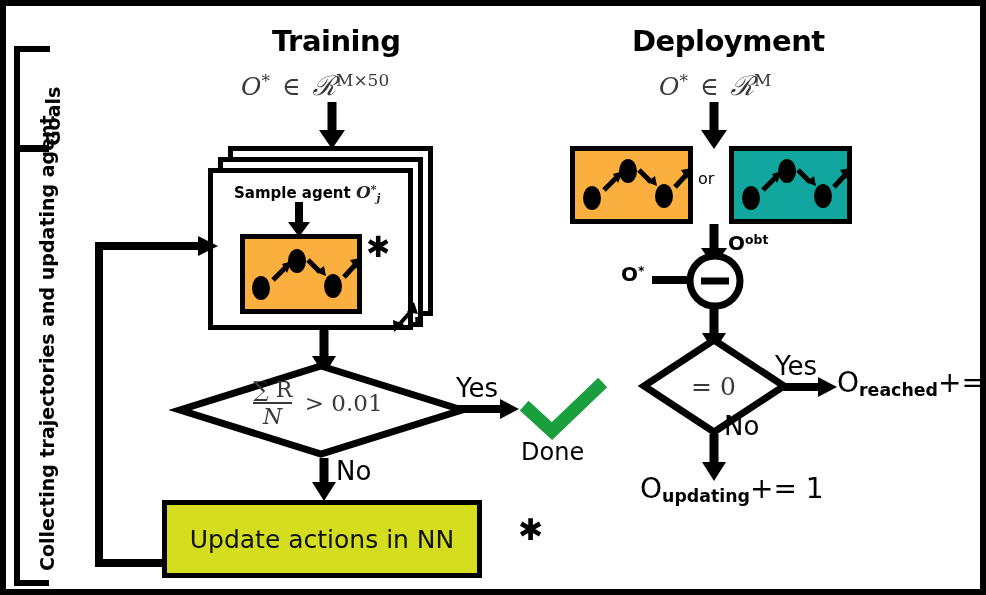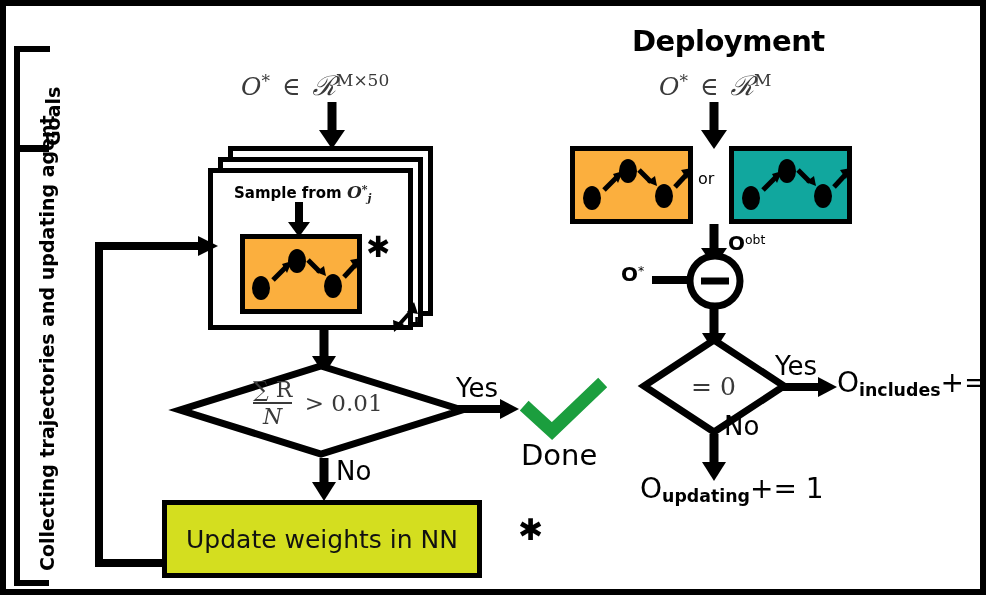--- a/index.html
+++ b/index.html
@@ -16,59 +16,60 @@
   .vlabel{transform-origin:0 0;white-space:nowrap;font-weight:bold;
           font-family:"DejaVu Sans",sans-serif;color:#000;}
   .card{background:#fff;border:5px solid #000;box-sizing:border-box;}
   .orange{background:#FBAF3E;border:5px solid #000;box-sizing:border-box;}
   .teal{background:#11A79E;border:5px solid #000;box-sizing:border-box;}
   .nnbox{background:#D4DE1F;border:5px solid #000;box-sizing:border-box;
          display:flex;align-items:center;justify-content:center;}
   .nntxt{font-family:"DejaVu Sans",sans-serif;font-size:25px;color:#111;}
   svg{display:block;overflow:visible;}
   sub{font-size:0.62em;font-weight:bold;vertical-align:-0.25em;}
-  sup{font-size:0.62em;font-weight:normal;vertical-align:0.45em;}
+  sup{font-size:0.62em;font-weight:bold;vertical-align:0.45em;}
 </style>
 </head>
 <body>
 
 <div id="root">
 
   <div class="abs" style="left:0px;top:40px;width:90px;height:105px;">
     <div class="vlabel" style="position:absolute;left:36px;top:100px;transform:rotate(-90deg);font-size:19px;">Goals</div>
     <svg width="45" height="105" viewBox="0 0 45 105">
       <path d="M44 3 L43 3 L43 3 M43 3 L11 3 L11 102 L43 102" fill="none" stroke="#000" stroke-width="6"></path>
     </svg>
   </div>
 
   <div class="abs" style="left:0px;top:140px;width:90px;height:440px;">
     <div class="vlabel" style="position:absolute;left:30px;top:425px;transform:rotate(-90deg);font-size:19px;">Collecting trajectories and updating agent</div>
     <svg width="45" height="440" viewBox="0 0 45 440">
       <path d="M43 3 L11 3 L11 437 L43 437" fill="none" stroke="#000" stroke-width="6"></path>
     </svg>
   </div>
 
+  <div class="abs ttl" style="left:266px;top:18px;">Training</div>
 
   <div class="abs" style="left:235px;top:60px;font-size:25px;">
     <span class="math">O</span><span class="math" style="font-size:17px;vertical-align:8px;">*</span>
     <span class="mathb" style="margin:0 5px;">∈</span>
     <span class="math" style="font-size:27px;">ℛ</span><span class="mathb" style="font-size:17px;vertical-align:9px;text-align:center;">M×50</span>
   </div>
 
   <svg class="abs" style="left:308px;top:96px;" width="36" height="48" viewBox="0 0 36 48">
     <path d="M18 0 L18 30" stroke="#000" stroke-width="9" fill="none"></path>
     <path d="M5 28 L31 28 L18 47 Z" fill="#000"></path>
   </svg>
 
   <div class="abs card" style="left:222px;top:140px;width:205px;height:170px;"></div>
   <div class="abs card" style="left:212px;top:151px;width:205px;height:170px;"></div>
   <div class="abs card" style="left:202px;top:162px;width:205px;height:162px;"></div>
 
   <div class="abs lbl" style="left:228px;top:176px;font-size:15px;">
-    <span>Sample from</span>
+    <span>Sample agent</span>
     <span class="math" style="font-size:17px;color:#222;text-align:center;">O<span style="font-size:11px;vertical-align:5px;">*</span><span style="font-size:11px;vertical-align:-4px;">j</span></span>
   </div>
 
   <svg class="abs" style="left:278px;top:196px;" width="30" height="36" viewBox="0 0 30 36">
     <path d="M15 0 L15 22" stroke="#000" stroke-width="8" fill="none"></path>
     <path d="M4 20 L26 20 L15 35 Z" fill="#000"></path>
   </svg>
 
   <div class="abs orange" style="left:234px;top:228px;width:122px;height:80px;"></div>
   <svg class="abs" style="left:234px;top:228px;" width="122" height="80" viewBox="0 0 122 80">
@@ -113,30 +114,30 @@
 
   <svg class="abs" style="left:452px;top:392px;" width="62" height="22" viewBox="0 0 62 22">
     <path d="M0 11 L44 11" stroke="#000" stroke-width="8" fill="none"></path>
     <path d="M42 1 L61 11 L42 21 Z" fill="#000"></path>
   </svg>
   <div class="abs thin" style="left:450px;top:367px;font-size:26px;">Yes</div>
 
   <svg class="abs" style="left:518px;top:378px;" width="80" height="52" viewBox="0 0 80 52">
     <path d="M5 26 L28 47 L74 3" stroke="#1B9E3E" stroke-width="13" fill="none" stroke-linecap="square" stroke-linejoin="miter"></path>
   </svg>
-  <div class="abs thin" style="left:515px;top:432px;font-size:29px;">Done</div>
+  <div class="abs thin" style="left:515px;top:432px;font-size:24px;">Done</div>
 
   <svg class="abs" style="left:302px;top:452px;" width="32" height="44" viewBox="0 0 32 44">
     <path d="M16 0 L16 26" stroke="#000" stroke-width="9" fill="none"></path>
     <path d="M4 24 L28 24 L16 43 Z" fill="#000"></path>
   </svg>
   <div class="abs thin" style="left:330px;top:450px;font-size:26px;">No</div>
 
   <div class="abs nnbox" style="left:156px;top:494px;width:320px;height:78px;">
-    <span class="nntxt">Update weights in NN</span>
+    <span class="nntxt">Update actions in NN</span>
   </div>
 
   <svg class="abs" style="left:88px;top:230px;" width="125" height="330" viewBox="0 0 125 330">
     <path d="M70 327 L5 327 L5 10 L108 10" stroke="#000" stroke-width="8" fill="none"></path>
     <path d="M104 0 L124 10 L104 20 Z" fill="#000"></path>
   </svg>
 
   <div class="abs ttl" style="left:626px;top:18px;">Deployment</div>
 
   <div class="abs" style="left:653px;top:60px;font-size:25px;">
@@ -214,21 +215,21 @@
   </svg>
   <div class="abs mathb" style="left:685px;top:366px;font-size:25px;">= 0</div>
 
   <svg class="abs" style="left:772px;top:370px;" width="60" height="22" viewBox="0 0 60 22">
     <path d="M0 11 L42 11" stroke="#000" stroke-width="8" fill="none"></path>
     <path d="M40 1 L59 11 L40 21 Z" fill="#000"></path>
   </svg>
   <div class="abs thin" style="left:769px;top:345px;font-size:26px;">Yes</div>
 
   <div class="abs thin" style="left:831px;top:360px;font-size:28px;">
-    <span>O</span><sub class="lbl">includes</sub><span>+=1</span>
+    <span>O</span><sub class="lbl">reached</sub><span>+=1</span>
   </div>
 
   <svg class="abs" style="left:692px;top:428px;" width="32" height="48" viewBox="0 0 32 48">
     <path d="M16 0 L16 30" stroke="#000" stroke-width="9" fill="none"></path>
     <path d="M4 28 L28 28 L16 47 Z" fill="#000"></path>
   </svg>
   <div class="abs thin" style="left:718px;top:405px;font-size:26px;">No</div>
 
   <div class="abs thin" style="left:634px;top:466px;font-size:28px;">
     <span>O</span><sub class="lbl">updating</sub><span>+= 1</span>

